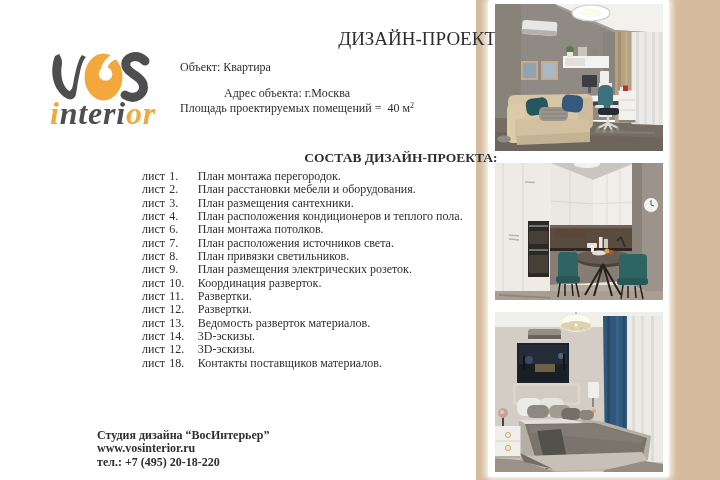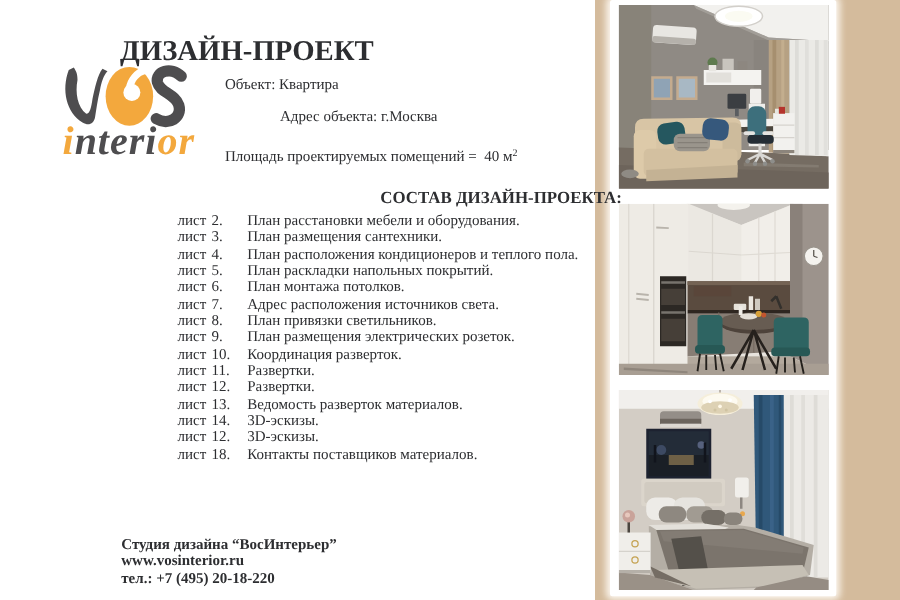--- a/index.html
+++ b/index.html
@@ -25,37 +25,37 @@
 
     <ellipse cx="55.5" cy="29" rx="19" ry="23.5" fill="#f3a83d"></ellipse>
     <circle cx="57.5" cy="26" r="6.8" fill="#ffffff"></circle>
     <path d="M52.5,23 C54,14 59.5,8 67,5 C70,4 73,5 74,7 C74,9 72,10.5 69,11 C63,12.5 59.5,17 58.5,23.5 Z" fill="#ffffff"></path>
 
     <path d="M97,13 C89,5 76,9 78,18 C80,26 92,27 95,36 C98,46 87,53 77,47" fill="none" stroke="#4e4d4f" stroke-width="9" stroke-linecap="round"></path>
 
     <text x="2" y="75.5" font-family="'Liberation Serif',serif" font-style="italic" font-weight="bold" font-size="32" letter-spacing="0.8"><tspan fill="#f3a83d">i</tspan><tspan fill="#4e4d4f">nteri</tspan><tspan fill="#f3a83d">or</tspan></text>
   </svg>
 
-  <div class="abs" style="left:96px;top:27.5px;width:400px;text-align:left;font-size:23px;font-weight:bold;">ДИЗАЙН-ПРОЕКТ</div>
+  <div class="abs" style="left:96px;top:27.5px;width:400px;text-align:right;font-size:19px;font-weight:normal;">ДИЗАЙН-ПРОЕКТ</div>
 
   <div class="abs" style="left:180px;top:59.6px;font-size:12px;">Объект: Квартира</div>
 
   <div class="abs" style="left:180px;top:86.3px;font-size:12px;margin-left:44px;">Адрес объекта: г.Москва</div>
 
-  <div class="abs" style="left:180px;top:118px;font-size:12px;">Площадь проектируемых помещений =&nbsp; 40 м<span style="font-size:8px;vertical-align:4px;">2</span></div>
+  <div class="abs" style="left:180px;top:101px;font-size:12px;">Площадь проектируемых помещений =&nbsp; 40 м<span style="font-size:8px;vertical-align:4px;">2</span></div>
 
   <div class="abs" style="left:97.5px;top:149.9px;width:400px;text-align:right;font-size:13.5px;font-weight:bold;">СОСТАВ ДИЗАЙН-ПРОЕКТА:</div>
 
   <div class="list">
+    <div><span class="w">лист</span><span class="n">1.</span><span class="d">План монтажа перегородок.</span></div>
     <div><span class="w">лист</span><span class="n">2.</span><span class="d">План расстановки мебели и оборудования.</span></div>
     <div><span class="w">лист</span><span class="n">3.</span><span class="d">План размещения сантехники.</span></div>
     <div><span class="w">лист</span><span class="n">4.</span><span class="d">План расположения кондиционеров и теплого пола.</span></div>
-    <div><span class="w">лист</span><span class="n">5.</span><span class="d">План раскладки напольных покрытий.</span></div>
     <div><span class="w">лист</span><span class="n">6.</span><span class="d">План монтажа потолков.</span></div>
-    <div><span class="w">лист</span><span class="n">7.</span><span class="d">Адрес расположения источников света.</span></div>
+    <div><span class="w">лист</span><span class="n">7.</span><span class="d">План расположения источников света.</span></div>
     <div><span class="w">лист</span><span class="n">8.</span><span class="d">План привязки светильников.</span></div>
     <div><span class="w">лист</span><span class="n">9.</span><span class="d">План размещения электрических розеток.</span></div>
     <div><span class="w">лист</span><span class="n">10.</span><span class="d">Координация разверток.</span></div>
     <div><span class="w">лист</span><span class="n">11.</span><span class="d">Развертки.</span></div>
     <div><span class="w">лист</span><span class="n">12.</span><span class="d">Развертки.</span></div>
     <div><span class="w">лист</span><span class="n">13.</span><span class="d">Ведомость разверток материалов.</span></div>
     <div><span class="w">лист</span><span class="n">14.</span><span class="d">3D-эскизы.</span></div>
     <div><span class="w">лист</span><span class="n">12.</span><span class="d">3D-эскизы.</span></div>
     <div><span class="w">лист</span><span class="n">18.</span><span class="d">Контакты поставщиков материалов.</span></div>
   </div>

